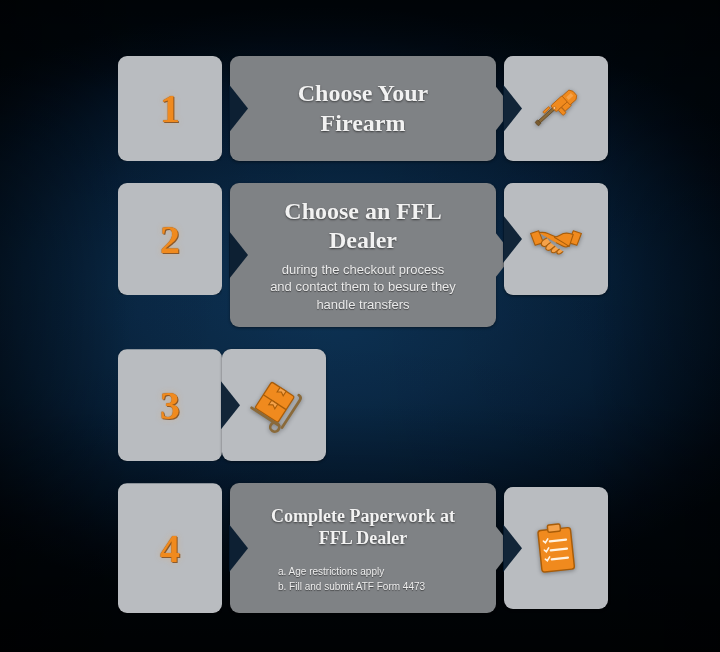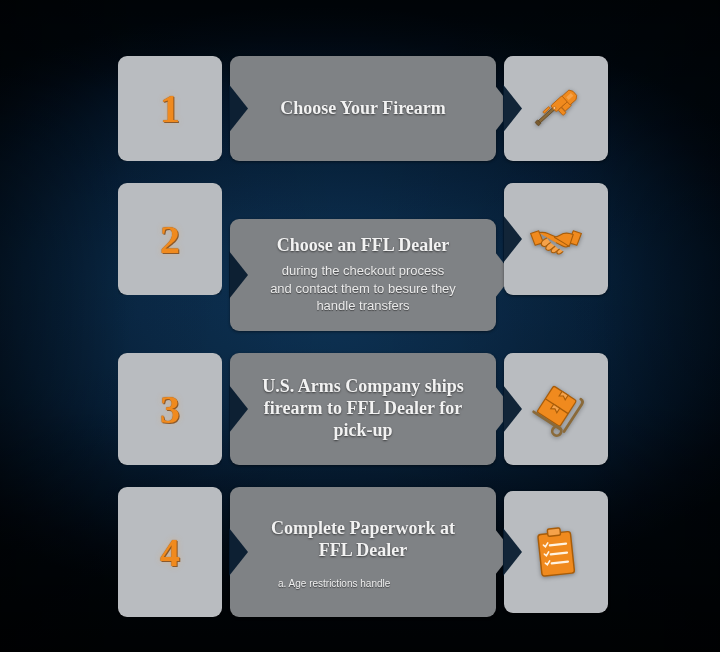--- a/index.html
+++ b/index.html
@@ -161,21 +161,21 @@
     height: 46px;
     background: #7f8285;
     -webkit-clip-path: polygon(0% 0%, 100% 50%, 0% 100%);
     clip-path: polygon(0% 0%, 100% 50%, 0% 100%);
   }
 
   .panel-title {
     font-family: "Liberation Serif", serif;
     font-weight: bold;
     color: #f2f2f2;
-    font-size: 18px;
+    font-size: 24px;
     line-height: 1.22;
     text-shadow: 0 1px 2px rgba(0,0,0,0.55);
     margin: 0;
   }
   .panel-sub {
     font-family: "Liberation Sans", sans-serif;
     color: #eaeaea;
     font-size: 13px;
     line-height: 1.35;
     margin: 5px 14px 0 14px;
@@ -227,21 +227,21 @@
     width: 58px;
     height: 58px;
     filter: drop-shadow(0 1px 2px rgba(0,0,0,0.35));
   }
 
   
   .row-1 .badge, .row-1 .icon-panel { height: 105px; }
   .row-1 .panel { min-height: 105px; }
 
   .row-2 .badge, .row-2 .icon-panel { height: 112px; }
-  .row-2 .panel { min-height: 112px; margin-top: 36px; }
+  .row-2 .panel { min-height: 112px; }
 
   .row-3 .badge, .row-3 .icon-panel { height: 112px; }
   .row-3 .panel { min-height: 112px; }
 
   .row-4 .badge { height: 130px; }
   .row-4 .icon-panel { height: 122px; margin-top: 4px; }
   .row-4 .panel { min-height: 130px; padding-top: 16px; padding-bottom: 11px; gap: 9px; }
   .row-4 .panel-title { font-size: 18px; }
 </style>
 </head>
@@ -319,25 +319,20 @@
 
     <div class="step-row row-3">
 
       <div class="badge">
         <div class="badge-inner">
           <div class="badge-num">3</div>
         </div>
         <div class="badge-tip"></div>
       </div>
 
-      <div class="panel">
-        <div class="panel-notch"></div>
-        <div class="panel-title">U.S. Arms Company ships firearm to FFL Dealer for pick-up</div>
-        <div class="panel-tip"></div>
-      </div>
 
       <div class="icon-panel">
         <div class="icon-notch"></div>
         <svg class="icon-art" viewBox="0 0 64 64">
           <g transform="rotate(33 32 32)">
             <rect x="16" y="12" width="30" height="34" rx="2" fill="#f08a1e" stroke="#a85c08" stroke-width="1.4"></rect>
             <line x1="16" y1="29" x2="46" y2="29" stroke="#a85c08" stroke-width="1.4"></line>
             <path d="M27 12 h8 v6 l-4 -2.5 l-4 2.5 z" fill="#f5a24a" stroke="#a85c08" stroke-width="1.2"></path>
             <path d="M27 29 h8 v6 l-4 -2.5 l-4 2.5 z" fill="#f5a24a" stroke="#a85c08" stroke-width="1.2"></path>
             <path d="M49 8 q4 0 4 4 v36" fill="none" stroke="#8a6a3a" stroke-width="3" stroke-linecap="round"></path>
@@ -354,21 +349,22 @@
         <div class="badge-inner">
           <div class="badge-num">4</div>
         </div>
         <div class="badge-tip"></div>
       </div>
 
       <div class="panel">
         <div class="panel-notch"></div>
         <div class="panel-title">Complete Paperwork at FFL Dealer</div>
         <ul class="panel-list">
-          <li>a. Age restrictions handle</li>
+          <li>a. Age restrictions apply</li>
+          <li>b. Fill and submit ATF Form 4473</li>
         </ul>
         <div class="panel-tip"></div>
       </div>
 
       <div class="icon-panel">
         <div class="icon-notch"></div>
         <svg class="icon-art" viewBox="0 0 64 64">
           <g transform="rotate(-6 32 32)">
             <rect x="14" y="11" width="36" height="46" rx="3" fill="#f08a1e" stroke="#a85c08" stroke-width="1.6"></rect>
             <rect x="25" y="6" width="14" height="8" rx="2" fill="#f5a24a" stroke="#a85c08" stroke-width="1.6"></rect>

